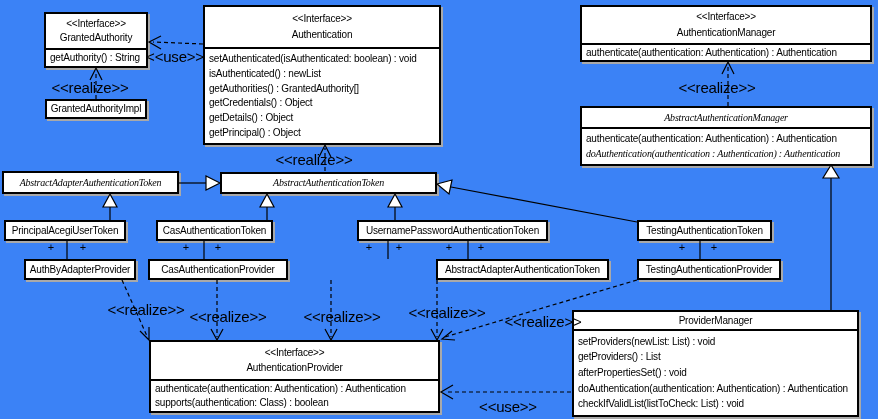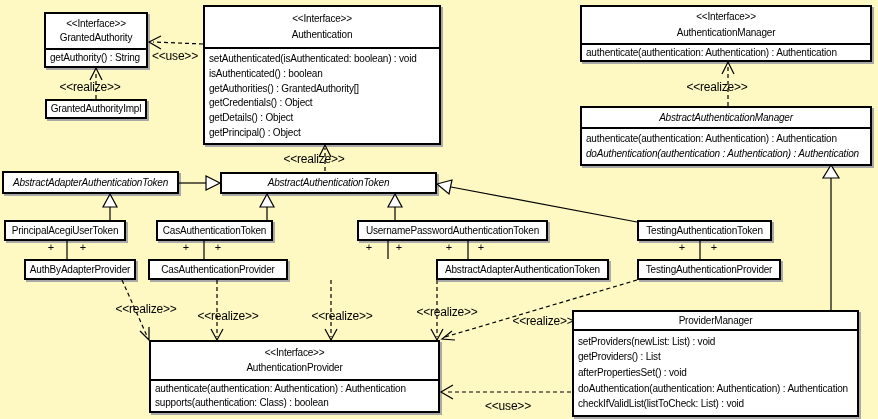--- a/index.html
+++ b/index.html
@@ -1,33 +1,33 @@
 <!DOCTYPE html>
 <html><head>
 <meta charset="utf-8">
 <style>
   html,body{margin:0;padding:0;background:#ddd;}
-  .canvas{position:relative;width:878px;height:419px;background:#fef9c3;overflow:hidden;
+  .canvas{position:relative;width:878px;height:419px;background:#3b82f6;overflow:hidden;
           font-family:"Liberation Sans",sans-serif;color:#000;}
   .box{position:absolute;background:#ffffff;border:2px solid #000;box-sizing:border-box;
        box-shadow:2px 2px 0 #a9a9a9;font-size:10px;letter-spacing:-0.2px;
        display:flex;flex-direction:column;}
   .hdr{flex:0 0 auto;display:flex;flex-direction:column;justify-content:space-evenly;
        border-bottom:2px solid #000;box-sizing:border-box;text-align:center;}
   .bodyrows{flex:1 1 auto;display:flex;flex-direction:column;justify-content:space-evenly;min-height:0;}
   .m{white-space:nowrap;overflow:hidden;padding-left:4px;line-height:1;}
   .nm{white-space:nowrap;overflow:hidden;text-align:center;line-height:1;}
   .single{justify-content:center;}
   .single .nm{overflow:visible;text-align:center;}
-  .it{font-style:italic;}
+  .it{font-style:italic;font-family:Liberation Serif, serif;}
   .overlay{position:absolute;left:0;top:0;pointer-events:none;}
   .overlay line,.overlay polyline{stroke:#000;stroke-width:1.2;fill:none;}
   .overlay polygon{fill:#ffffff;stroke:#000;stroke-width:1.2;}
   .dash{stroke-dasharray:4 3;}
-  .clabel{position:absolute;transform:translate(-50%,-50%);font-size:12px;white-space:nowrap;letter-spacing:-0.2px;}
+  .clabel{position:absolute;transform:translate(-50%,-50%);font-size:15px;white-space:nowrap;letter-spacing:-0.2px;}
   .plus{position:absolute;transform:translate(-50%,-50%);font-size:11px;line-height:1;}
 </style>
 </head>
 <body>
 
 <div class="canvas">
 
   <div class="box" style="left:44px;top:12px;width:104px;height:56px">
     <div class="hdr" style="height:36px">
       <div class="nm">&lt;&lt;Interface&gt;&gt;</div>
@@ -42,21 +42,21 @@
     <div class="nm">GrantedAuthorityImpl</div>
   </div>
 
   <div class="box" style="left:203px;top:5px;width:238px;height:140px">
     <div class="hdr" style="height:42px">
       <div class="nm">&lt;&lt;Interface&gt;&gt;</div>
       <div class="nm">Authentication</div>
     </div>
     <div class="bodyrows">
       <div class="m">setAuthenticated(isAuthenticated: boolean) : void</div>
-      <div class="m">isAuthenticated() : boolean</div>
+      <div class="m">isAuthenticated() : newList</div>
       <div class="m">getAuthorities() : GrantedAuthority[]</div>
       <div class="m">getCredentials() : Object</div>
       <div class="m">getDetails() : Object</div>
       <div class="m">getPrincipal() : Object</div>
     </div>
   </div>
 
   <div class="box" style="left:580px;top:5px;width:292px;height:57px">
     <div class="hdr" style="height:38px">
       <div class="nm">&lt;&lt;Interface&gt;&gt;</div>

